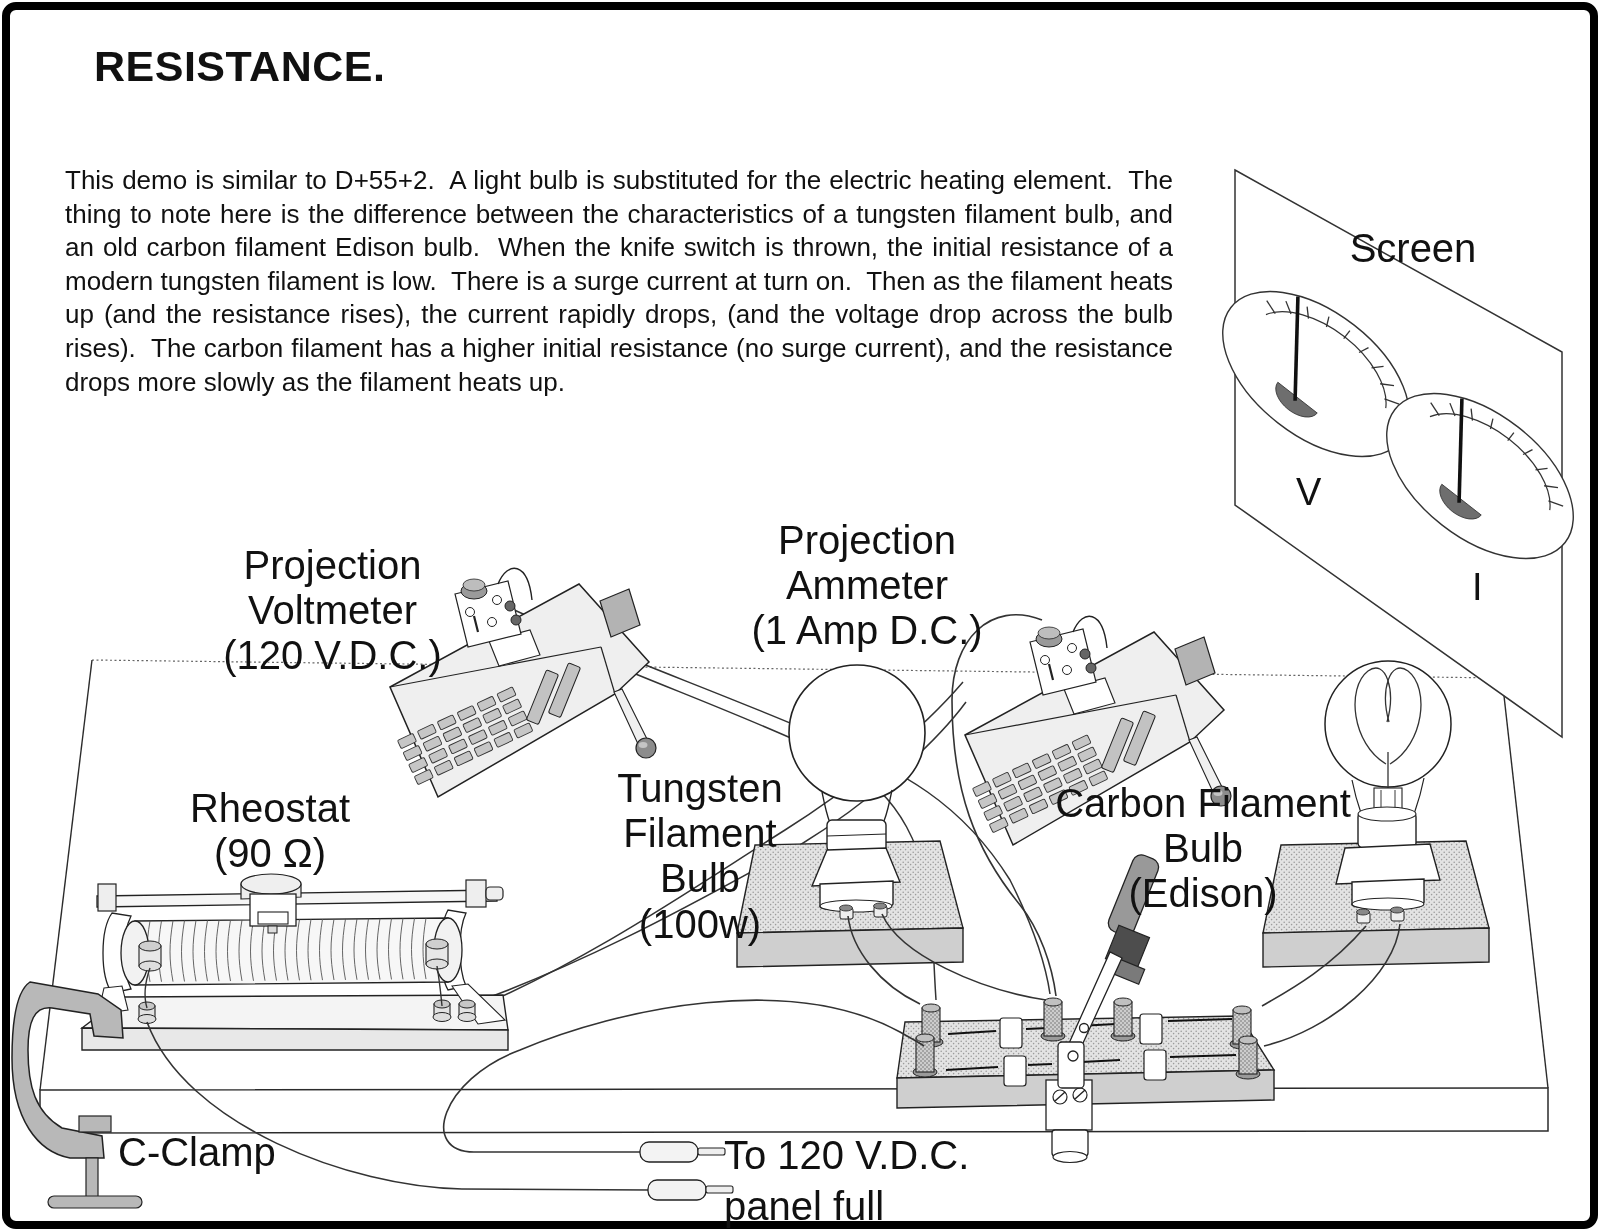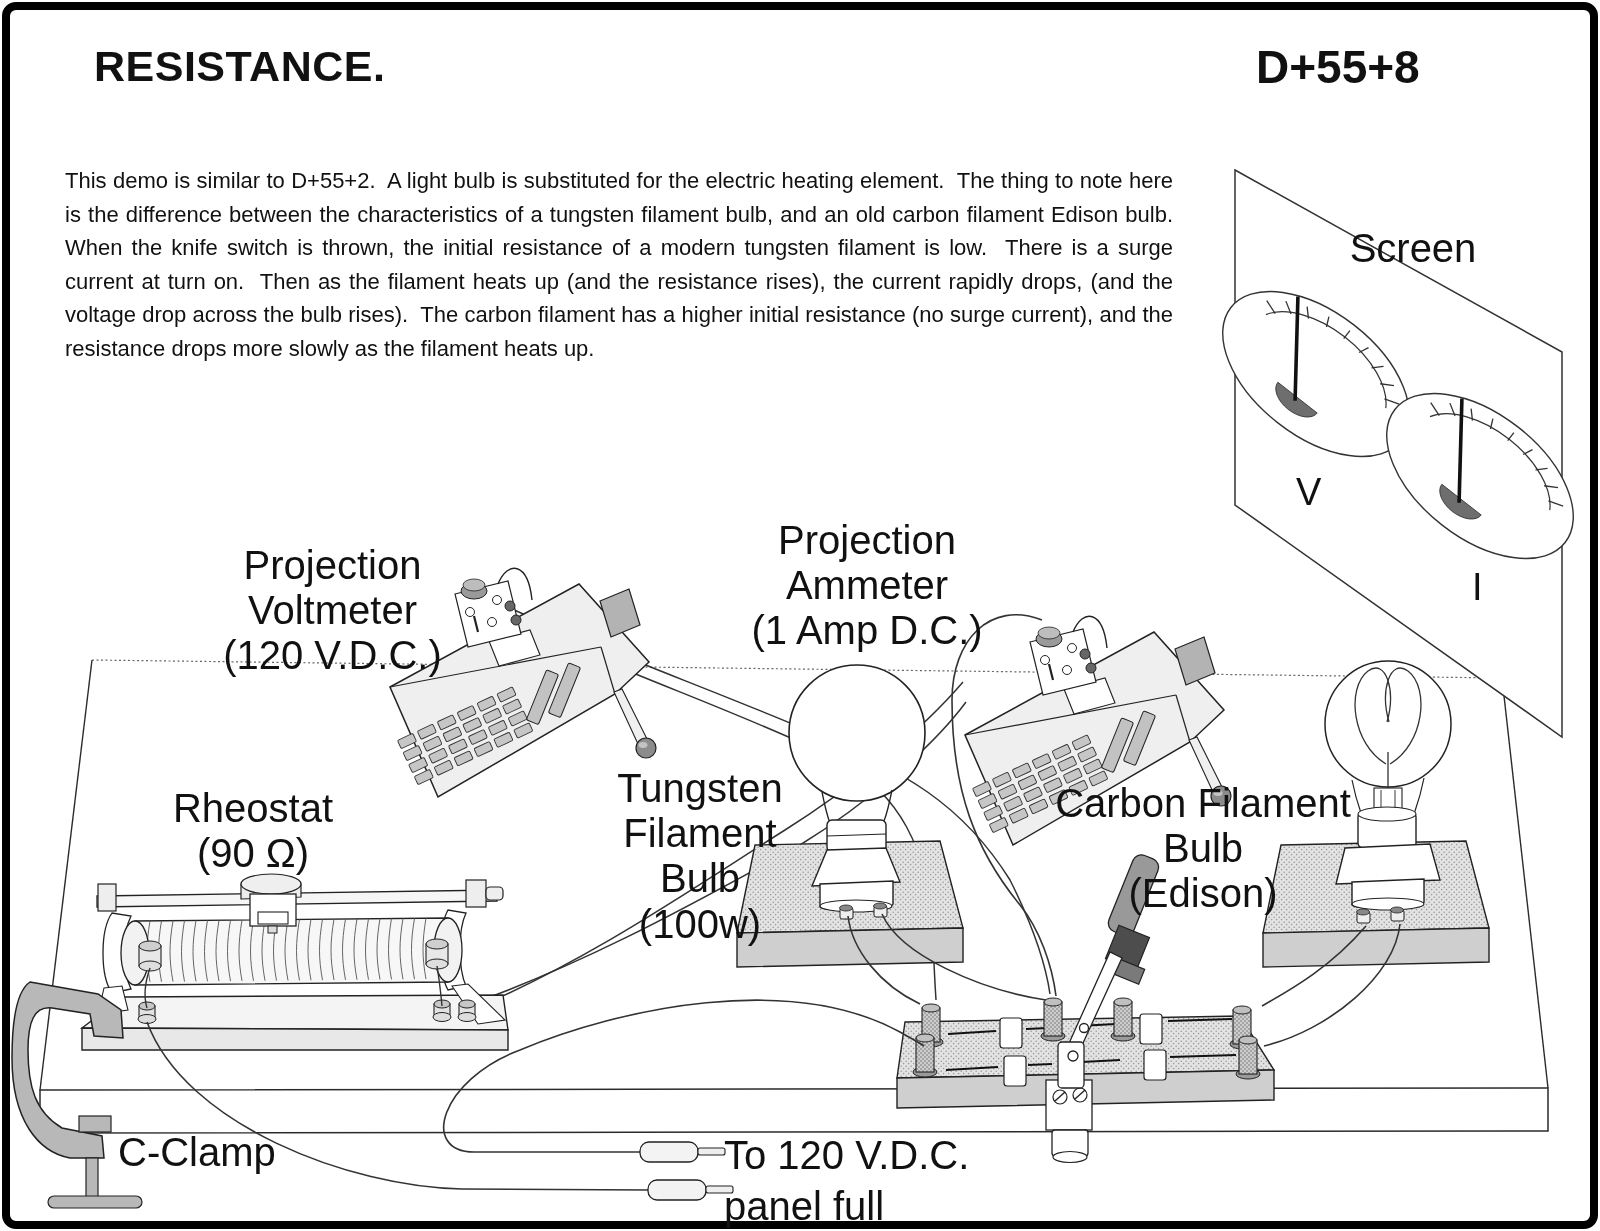--- a/index.html
+++ b/index.html
@@ -3,21 +3,21 @@
 <meta charset="utf-8">
 <style>
   html,body{margin:0;padding:0;background:#fff;}
   .page{position:relative;width:1600px;height:1231px;background:#fff;
         font-family:"Liberation Sans",sans-serif;color:#111;overflow:hidden;}
   .frame{position:absolute;left:2px;top:2px;right:2px;bottom:2px;
          border:8px solid #000;border-radius:14px;pointer-events:none;}
   .title{position:absolute;left:74px;top:42px;font-size:43px;font-weight:bold;letter-spacing:.5px;margin-left:20px;}
   .code{position:absolute;left:1256px;top:40px;font-size:46px;font-weight:bold;}
   .subtitle{position:absolute;left:66px;top:102px;font-size:34px;}
-  .desc{position:absolute;left:65px;top:164px;width:1108px;font-size:22px;
+  .desc{position:absolute;left:65px;top:164px;width:1108px;font-size:26px;
         line-height:33.6px;text-align:justify;white-space:pre-wrap;}
   .label{position:absolute;font-size:40px;line-height:1.13;text-align:center;white-space:pre-line;}
   .label.wide{line-height:1.27;}
   .label.left{text-align:left;}
   svg.art{position:absolute;left:0;top:0;}
   svg text{font-family:"Liberation Sans",sans-serif;fill:#111;}
 </style>
 </head>
 <body>
 
@@ -332,31 +332,30 @@
                C34,1006 28,1022 28,1050 C28,1086 35,1112 62,1128 L102,1136
                L104,1158 L70,1158 C38,1152 12,1120 12,1058 C12,1016 18,990 30,982 Z" fill="#b8b8b8" stroke="#222" stroke-width="1.5"></path>
       <rect x="79" y="1116" width="32" height="16" fill="#b8b8b8" stroke="#222" stroke-width="1.2"></rect>
       <rect x="86" y="1158" width="12" height="42" fill="#b8b8b8" stroke="#222" stroke-width="1.2"></rect>
       <rect x="48" y="1196" width="94" height="12" rx="6" fill="#b8b8b8" stroke="#222" stroke-width="1.2"></rect>
     </g>
   </svg>
 
   <div class="frame"></div>
   <div class="title">RESISTANCE.</div>
-  <div class="code">D+55+8</div>
   <div class="desc">This demo is similar to D+55+2.  A light bulb is substituted for the electric heating element.  The thing to note here is the difference between the characteristics of a tungsten filament bulb, and an old carbon filament Edison bulb.  When the knife switch is thrown, the initial resistance of a modern tungsten filament is low.  There is a surge current at turn on.  Then as the filament heats up (and the resistance rises), the current rapidly drops, (and the voltage drop across the bulb rises).  The carbon filament has a higher initial resistance (no surge current), and the resistance drops more slowly as the filament heats up.</div>
 
   <div class="label" style="left:1318px;top:226px;width:190px;">Screen</div>
   <div class="label" style="left:175px;top:543px;width:315px;">Projection
 Voltmeter
 (120 V.D.C.)</div>
   <div class="label" style="left:712px;top:518px;width:310px;">Projection
 Ammeter
 (1 Amp D.C.)</div>
-  <div class="label" style="left:103px;top:786px;width:300px;">Rheostat
+  <div class="label" style="left:120px;top:786px;width:300px;">Rheostat
 (90 Ω)</div>
   <div class="label" style="left:605px;top:766px;width:190px;">Tungsten
 Filament
 Bulb
 (100w)</div>
   <div class="label" style="left:1048px;top:781px;width:310px;">Carbon Filament
 Bulb
 (Edison)</div>
   <div class="label left" style="left:118px;top:1130px;width:220px;">C-Clamp</div>
   <div class="label wide left" style="left:704px;top:1130px;width:280px;margin-left:20px;">To 120 V.D.C.

